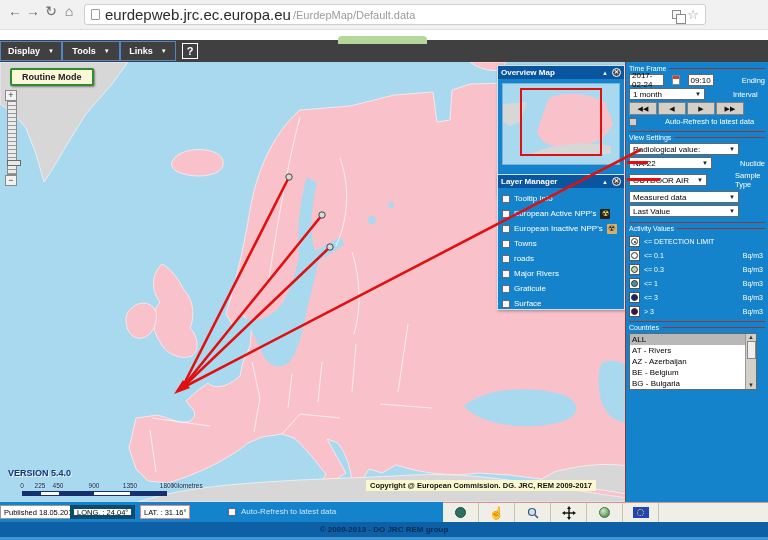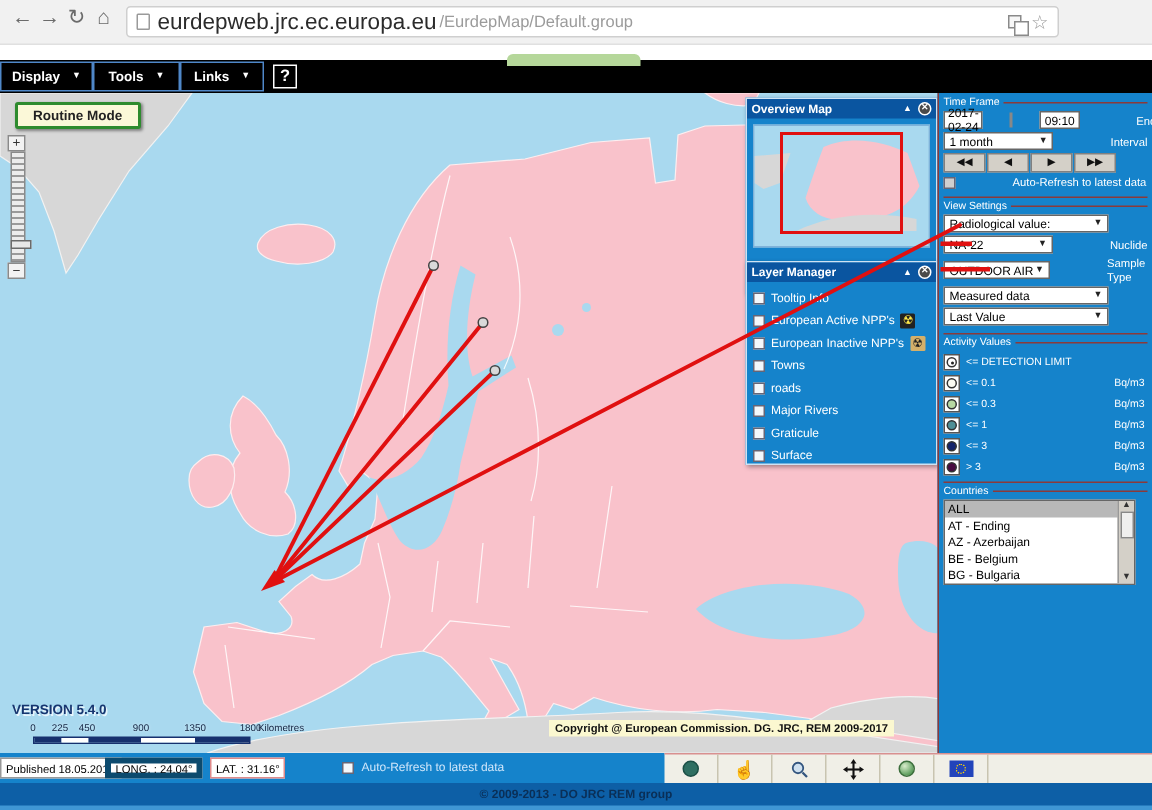--- a/index.html
+++ b/index.html
@@ -13,21 +13,21 @@
   #page-ic { width:9px; height:11px; border:1px solid #9a9a9a; background:#fff; border-radius:1px;}
   .url-host { font-size:15px; color:#2b2b2b;}
   .url-path { font-size:11px; color:#9b9b9b;}
   #url-right { margin-left:auto; display:flex; align-items:center; gap:6px;}
   #tabs-ic { width:9px; height:9px; border:1px solid #8a8a8a; position:relative; background:#f7f7f7;}
   #tabs-ic::after { content:""; position:absolute; left:3px; top:3px; width:8px; height:8px; border:1px solid #8a8a8a; background:#fff;}
   #star-ic { font-size:13px; color:#9a9a9a; line-height:1;}
   #white-strip { position:absolute; left:0; top:30px; width:768px; height:10px; background:#fff;}
 
   
-  #menubar { position:absolute; left:0; top:40px; width:768px; height:22px; background:#000000;}
+  #menubar { position:absolute; left:0; top:40px; width:768px; height:22px; background:#404040;}
   .menu-btn { position:absolute; top:1px; height:20px; border:1px solid #4f87c8; color:#fff; font-size:9px; font-weight:bold; display:flex; align-items:center; justify-content:center; gap:8px; cursor:pointer;}
   .menu-caret { font-size:6px; }
   #help-btn { position:absolute; left:182px; top:3px; width:16px; height:16px; border:1px solid #fff; color:#fff; font-weight:bold; font-size:11px; text-align:center; line-height:15px; cursor:pointer;}
   #green-tab { position:absolute; left:338px; top:-4px; width:89px; height:8px; background:#b5d79a; border-radius:4px 4px 0 0;}
 
   
   #maparea { position:absolute; left:0; top:62px; width:627px; height:440px; overflow:hidden; background:#a9d9ef;}
   #routine-btn { position:absolute; left:10px; top:6px; padding:2px 10px; background:#fbf8d8; border:2px solid #2e8b2e; border-radius:2px; font-size:9px; font-weight:bold; color:#222; box-shadow:1px 1px 2px rgba(0,0,0,.4); cursor:pointer;}
   
   #zoomslider { position:absolute; left:5px; top:28px; width:14px;}
@@ -57,21 +57,21 @@
   .npp.inactive { background:#d4b06a; color:#222;}
   .sel { background:#fff; border:1px solid #666; height:12px; font-size:8px; color:#000; display:flex; align-items:center; padding:0 3px; cursor:pointer;}
   .sel .sp { flex:1; }
   .sel .car { font-size:6px; color:#222;}
 
   
   #sidebar { position:absolute; left:625px; top:62px; width:143px; height:440px; background:#1583cb; border-left:1px solid #8b3a3a; padding:1px 3px; color:#fff;}
   .sec { border-bottom:1px solid #8b3a3a; padding:1px 0 3px 0;}
   .sec-h { display:flex; align-items:center; gap:3px; font-size:7px; color:#fff; margin:1px 0 2px 0;}
   .sec-h::after { content:""; flex:1; border-top:1px solid #8b3a3a;}
-  .row { display:flex; align-items:center; gap:18px; margin:2px 0;}
+  .row { display:flex; align-items:center; gap:8px; margin:2px 0;}
   .tin { background:#fff; border:1px solid #666; height:12px; font-size:8px; color:#000; display:flex; align-items:center; padding:0 2px;}
   .lab { font-size:7.5px; color:#fff;padding-left:20px;}
   .cal { width:11px; height:10px; border:1px solid #888; background:linear-gradient(#d04030 0 3px,#fff 3px); cursor:pointer;}
   .navbtn { width:28px; height:13px; background:#d4d0c8; border:1px solid #808080; font-size:7px; color:#111; text-align:center; line-height:11px; cursor:pointer;}
   .act-row { display:flex; align-items:center; gap:4px; height:14px;}
   .act-box { width:11px; height:11px; background:#fff; border:1px solid #555; display:flex; align-items:center; justify-content:center;}
   .act-dot { width:7px; height:7px; border-radius:50%; border:1px solid #333; position:relative;}
   .act-dot.dl::after { content:""; position:absolute; left:2px; top:2px; width:2px; height:2px; background:#222; border-radius:50%;}
   .act-lab { font-size:7px; color:#fff; flex:1;}
   .act-unit { font-size:7px; color:#fff; margin-right:2px;}
@@ -110,21 +110,21 @@
 <div id="screen">
 
   <div id="chrome">
     <span class="nav-ic" style="left:6px">←</span>
     <span class="nav-ic" style="left:24px">→</span>
     <span class="nav-ic" style="left:42px">↻</span>
     <span class="nav-ic" style="left:60px">⌂</span>
     <div id="urlbar">
       <span id="page-ic"></span>
       <span class="url-host">eurdepweb.jrc.ec.europa.eu</span>
-        <span class="url-path" style="margin-left:-3px">/EurdepMap/Default.group</span>
+        <span class="url-path" style="margin-left:-3px">/EurdepMap/Default.data</span>
       <span id="url-right">
         <span id="tabs-ic"></span>
         <span id="star-ic">☆</span>
       </span>
     </div>
   </div>
   <div id="white-strip"></div>
 
   <div id="menubar">
     <div class="menu-btn" style="left:0;width:62px">
@@ -400,21 +400,21 @@
           <span class="act-unit">Bq/m3</span>
         </div>
     </div>
 
     <div class="sec" style="border-bottom:none">
       <div class="sec-h">
           <span>Countries</span>
         </div>
       <div id="listbox">
         <div class="li selected">ALL</div>
-        <div class="li">AT - Ending</div>
+        <div class="li">AT - Rivers</div>
         <div class="li">AZ - Azerbaijan</div>
         <div class="li">BE - Belgium</div>
         <div class="li">BG - Bulgaria</div>
         <div id="lb-scroll">▲<div class="thumb"></div><div style="position:absolute;bottom:1px;width:100%">▼</div></div>
       </div>
     </div>
   </div>
 
   <div id="statusrow">
     <div class="stat-box" id="pub-box">Published 18.05.2015</div>

